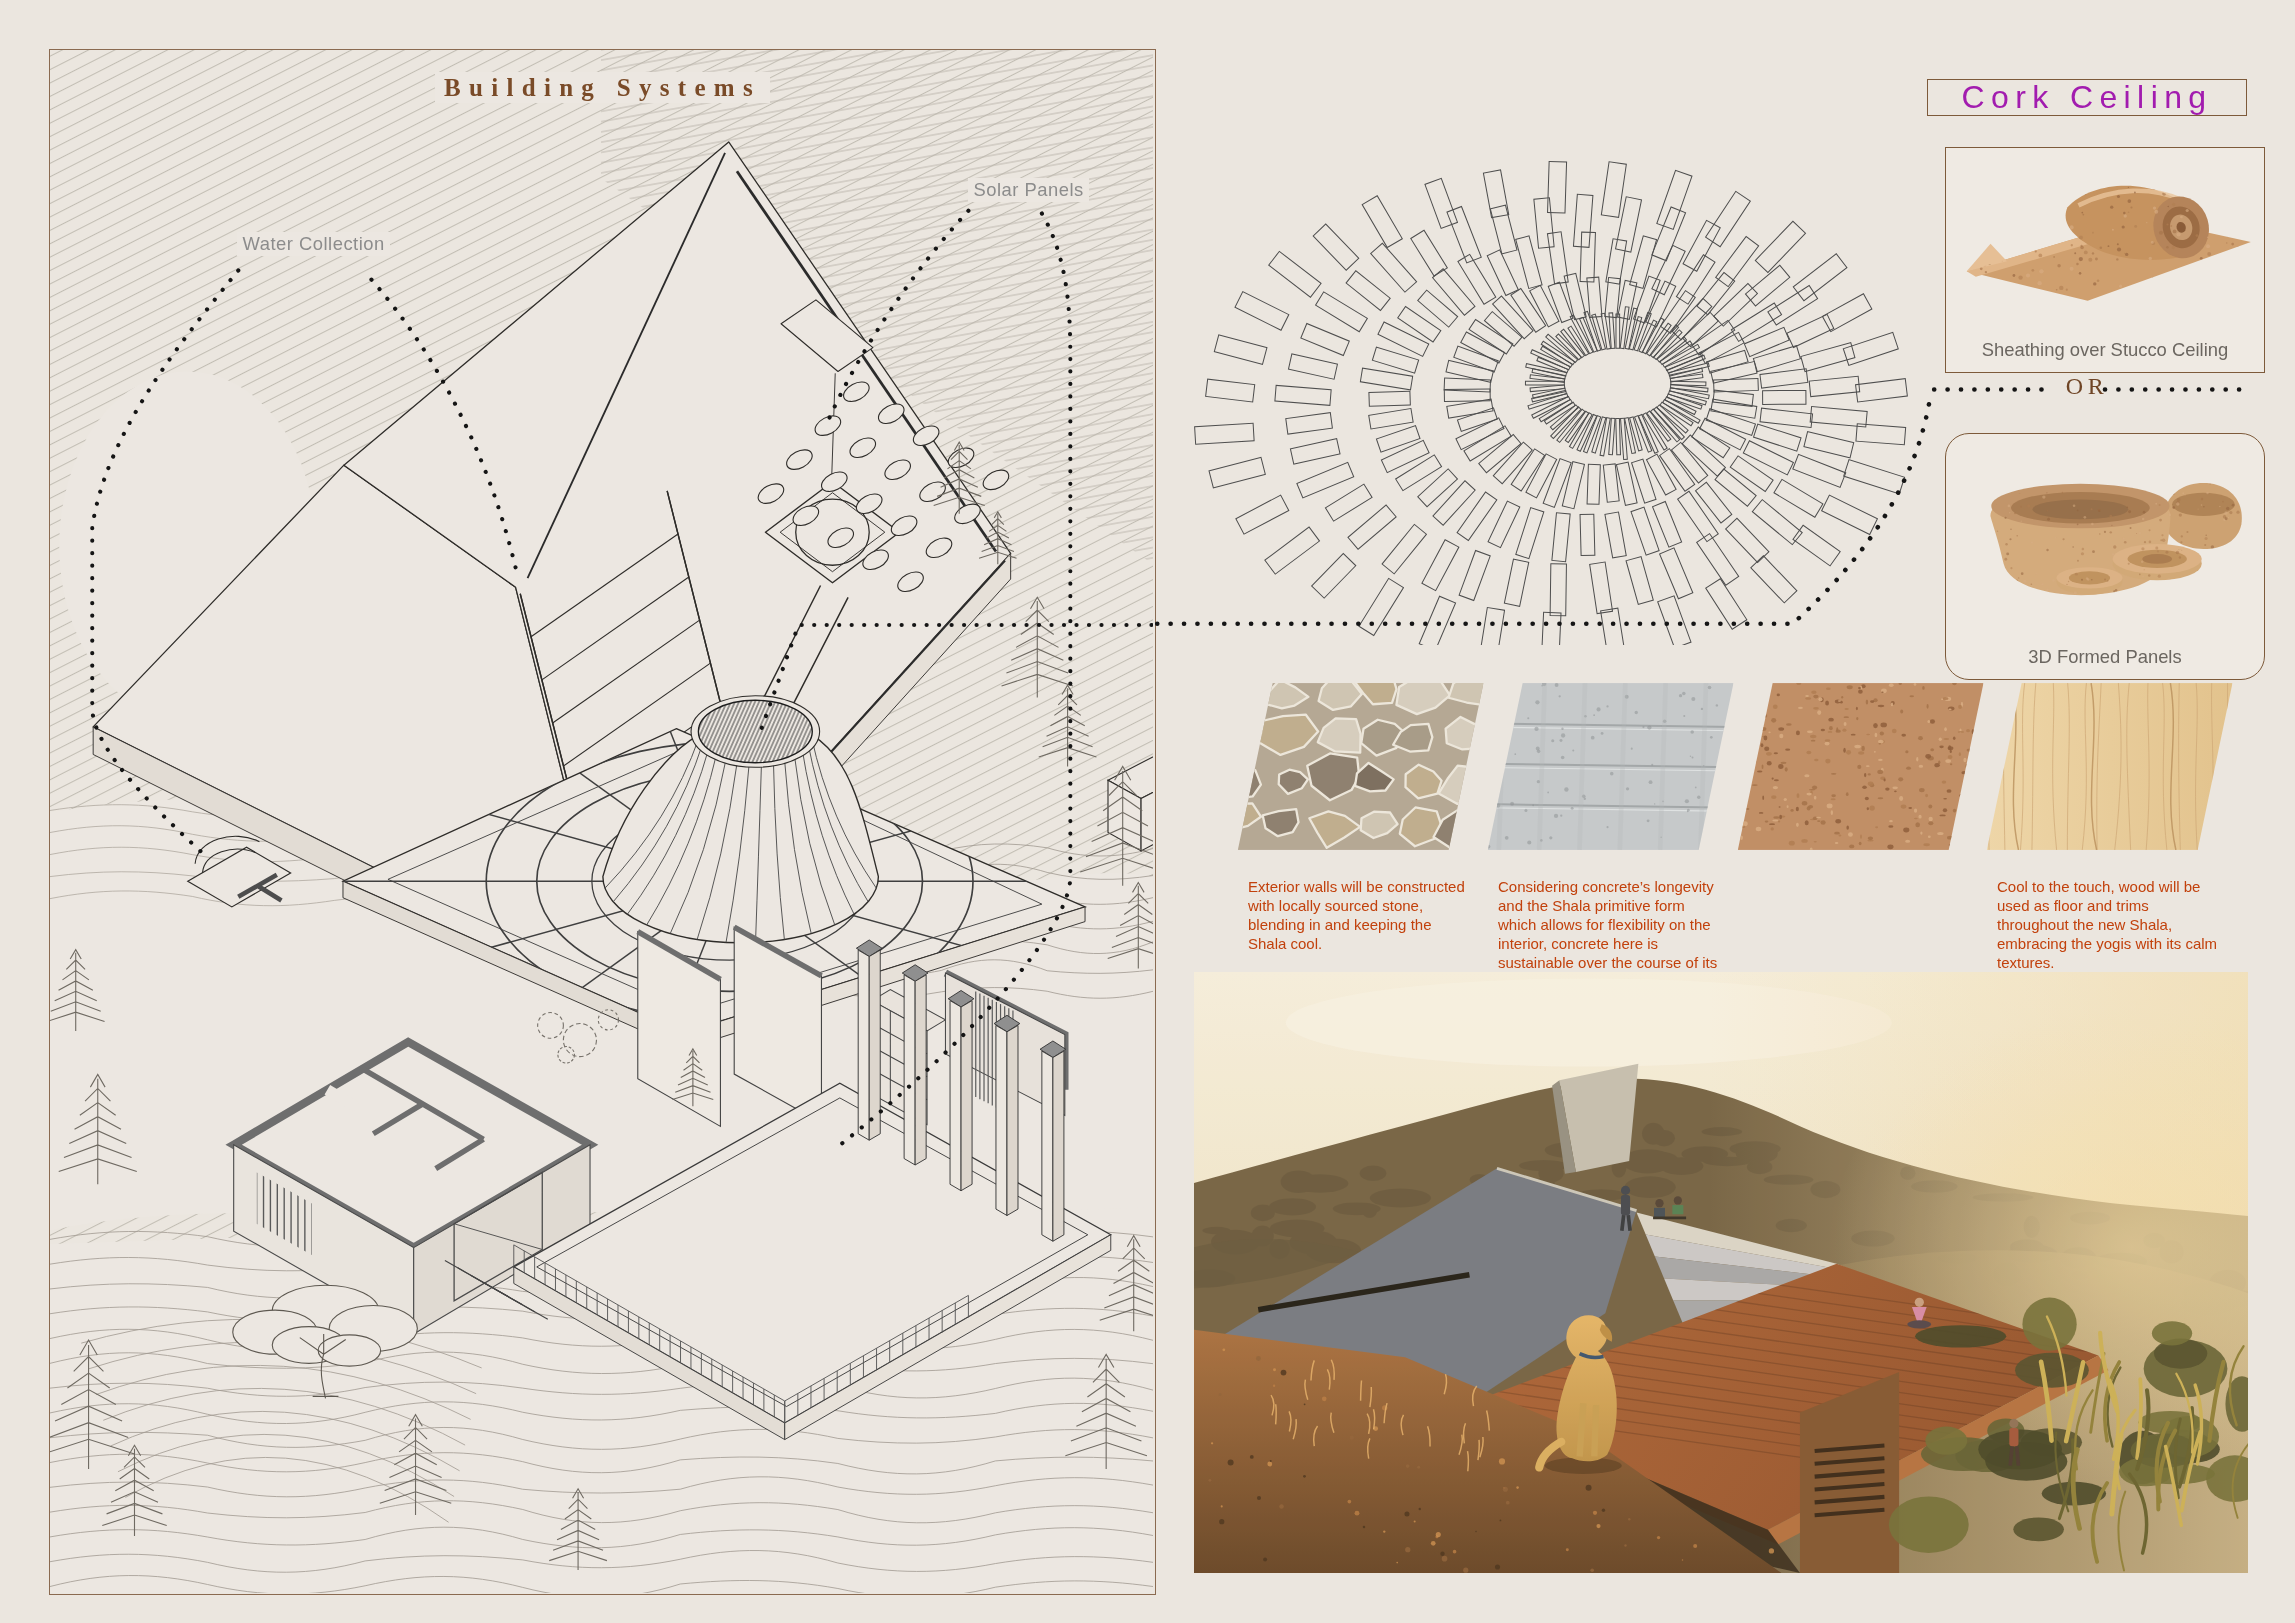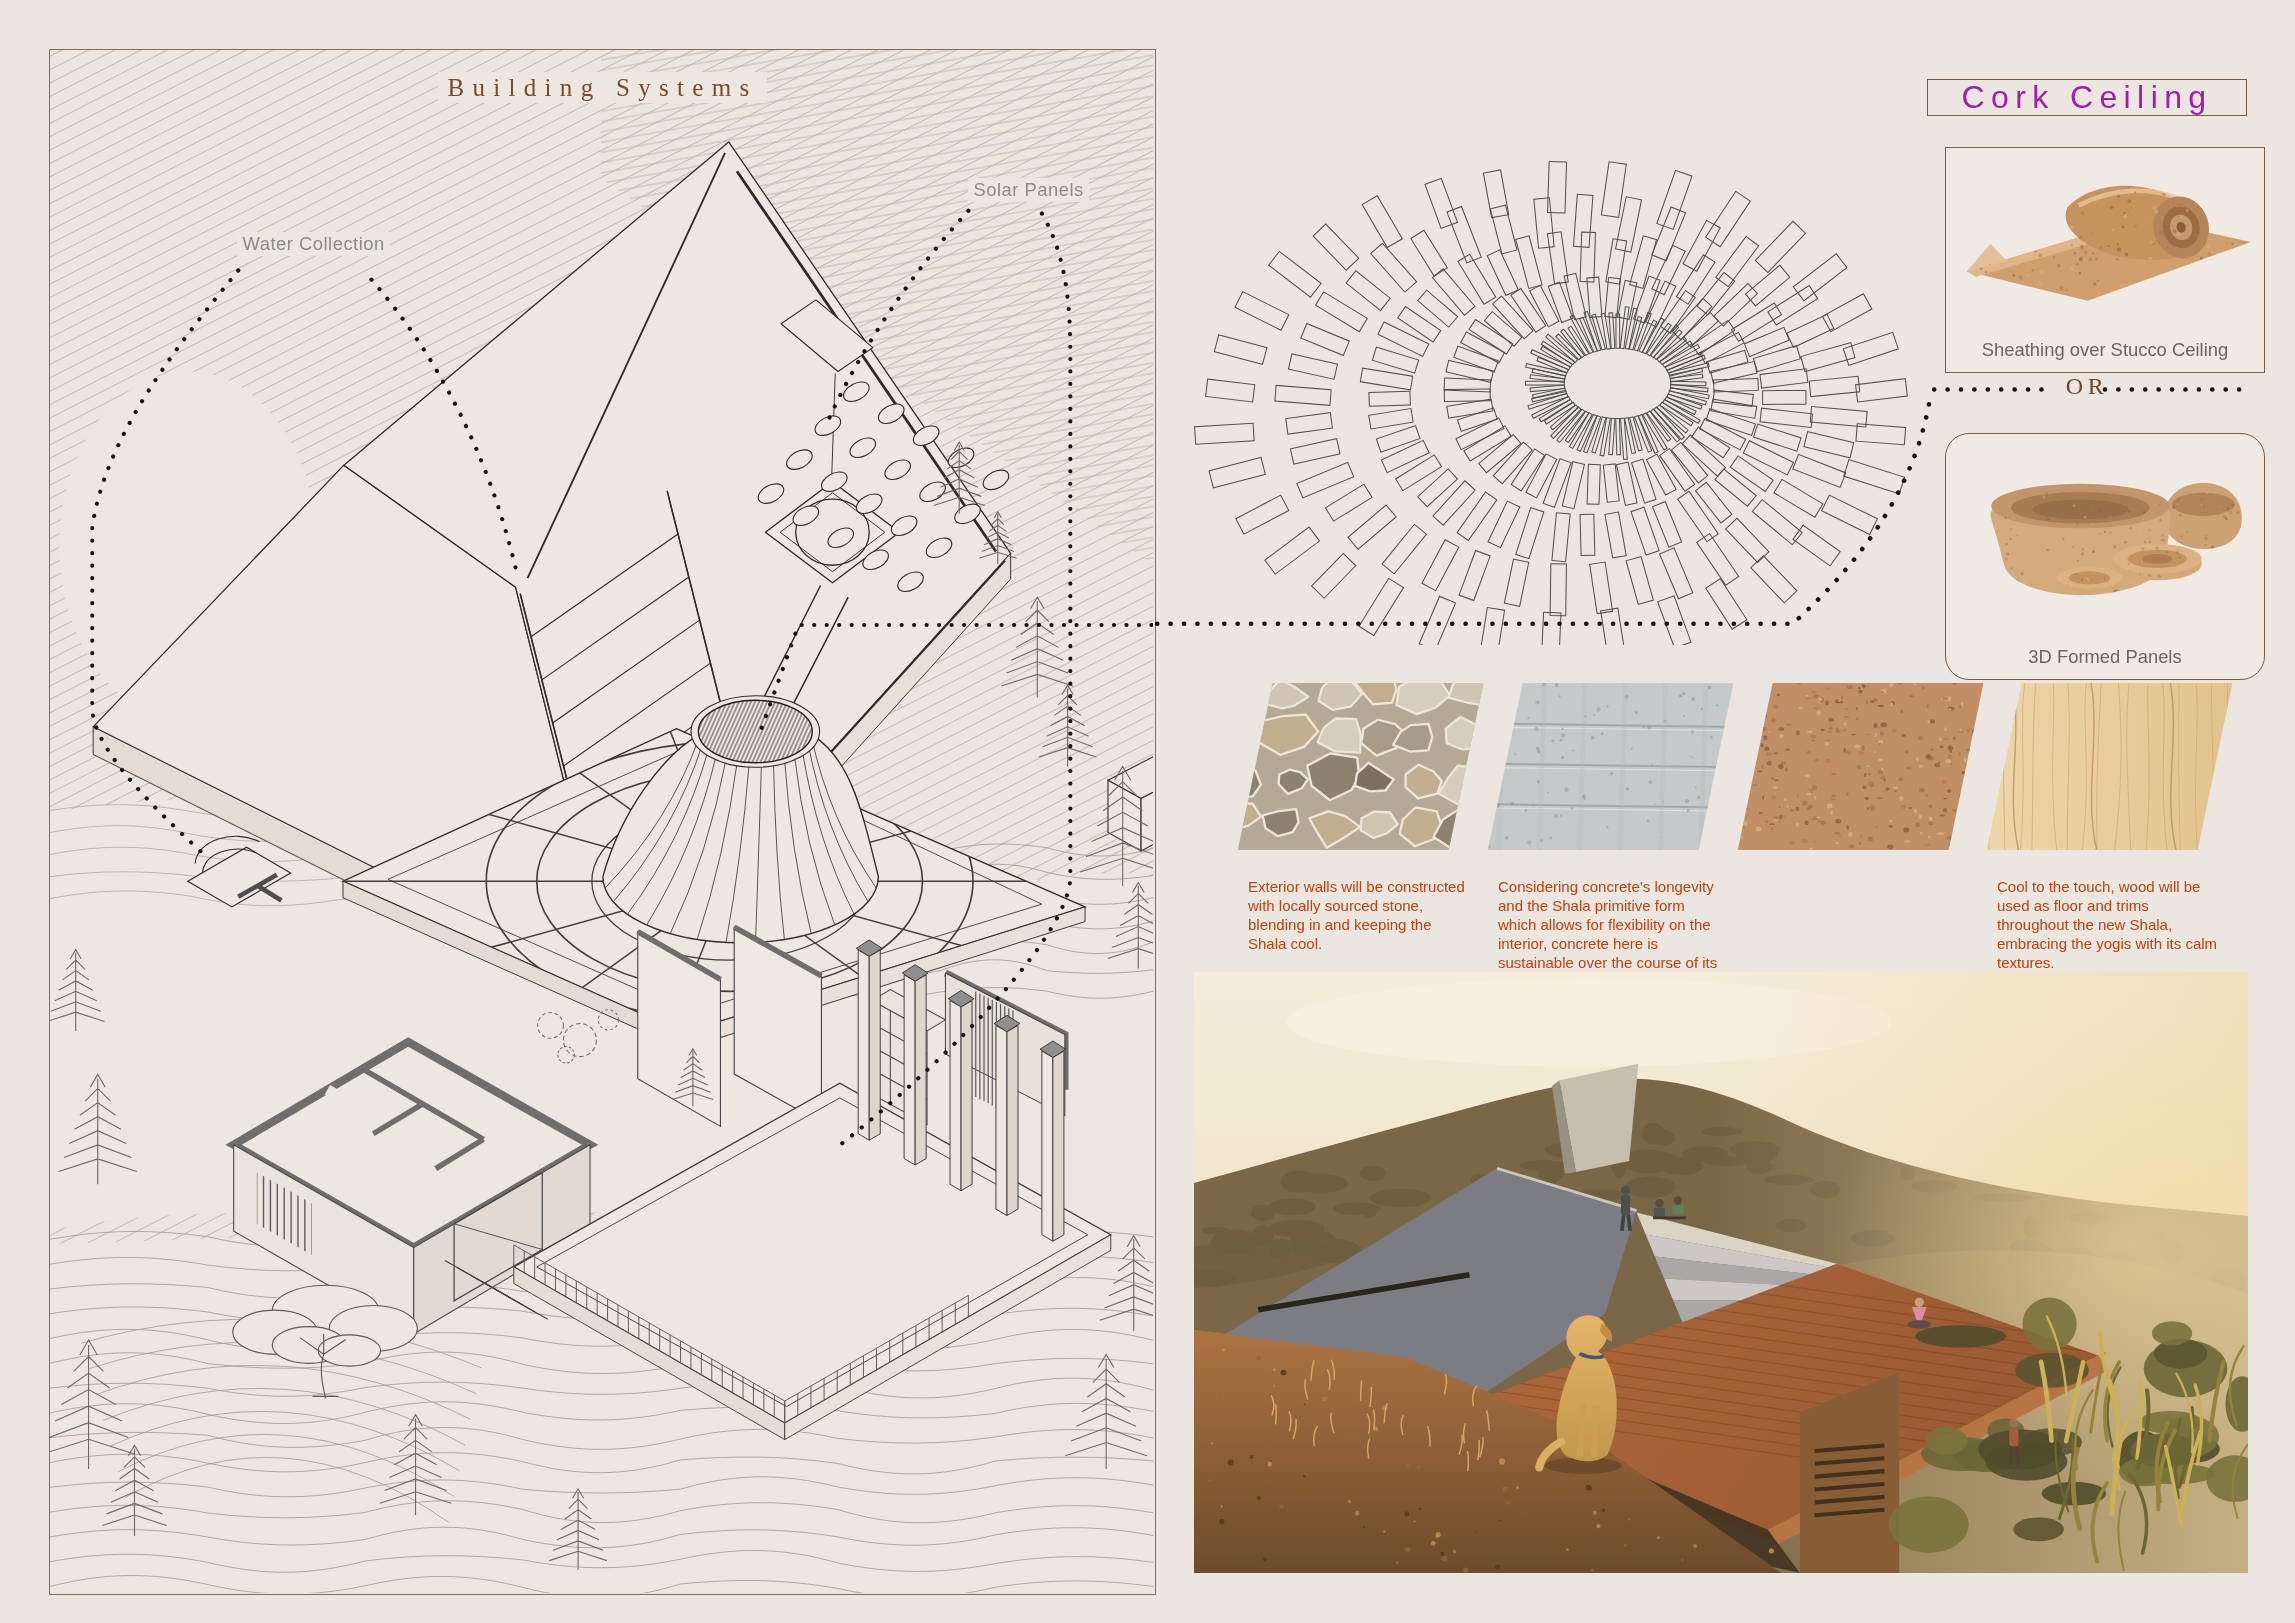--- a/index.html
+++ b/index.html
@@ -3,21 +3,21 @@
 <meta charset="utf-8">
 <style>
   html,body{margin:0;padding:0;background:#ebe6df;}
   .board{position:relative;width:2296px;height:1624px;background:#ebe6df;overflow:hidden;
          font-family:"Liberation Sans",sans-serif;}
   
   .diagram-panel{position:absolute;left:49px;top:49px;width:1107px;height:1546px;
     border:1.8px solid #8a6a50;box-sizing:border-box;}
   .diagram-panel svg{position:absolute;left:0;top:0;}
   .panel-title{position:absolute;left:0;top:24px;width:100%;text-align:center;margin:0;
-    font-family:"Liberation Serif",serif;font-weight:normal;font-size:25px;color:#7a4b28;
+    font-family:"Liberation Serif",serif;font-weight:bold;font-size:25px;color:#7a4b28;
     letter-spacing:8.3px;}
   .panel-title span{background:#ece7e1;padding:1.8px 9.2px;}
   .diagram-label{position:absolute;font-size:18.4px;color:#8c8c8c;letter-spacing:0.5px;
     background:#ece7e1;padding:0.9px 5.5px;white-space:nowrap;}
   .label-water{left:187px;top:182px;}
   .label-solar{left:918px;top:128px;}
   
   #ceiling-svg{position:absolute;left:1186px;top:108px;}
   
   .cork-title-box{position:absolute;left:1927px;top:79px;width:320px;height:37px;

